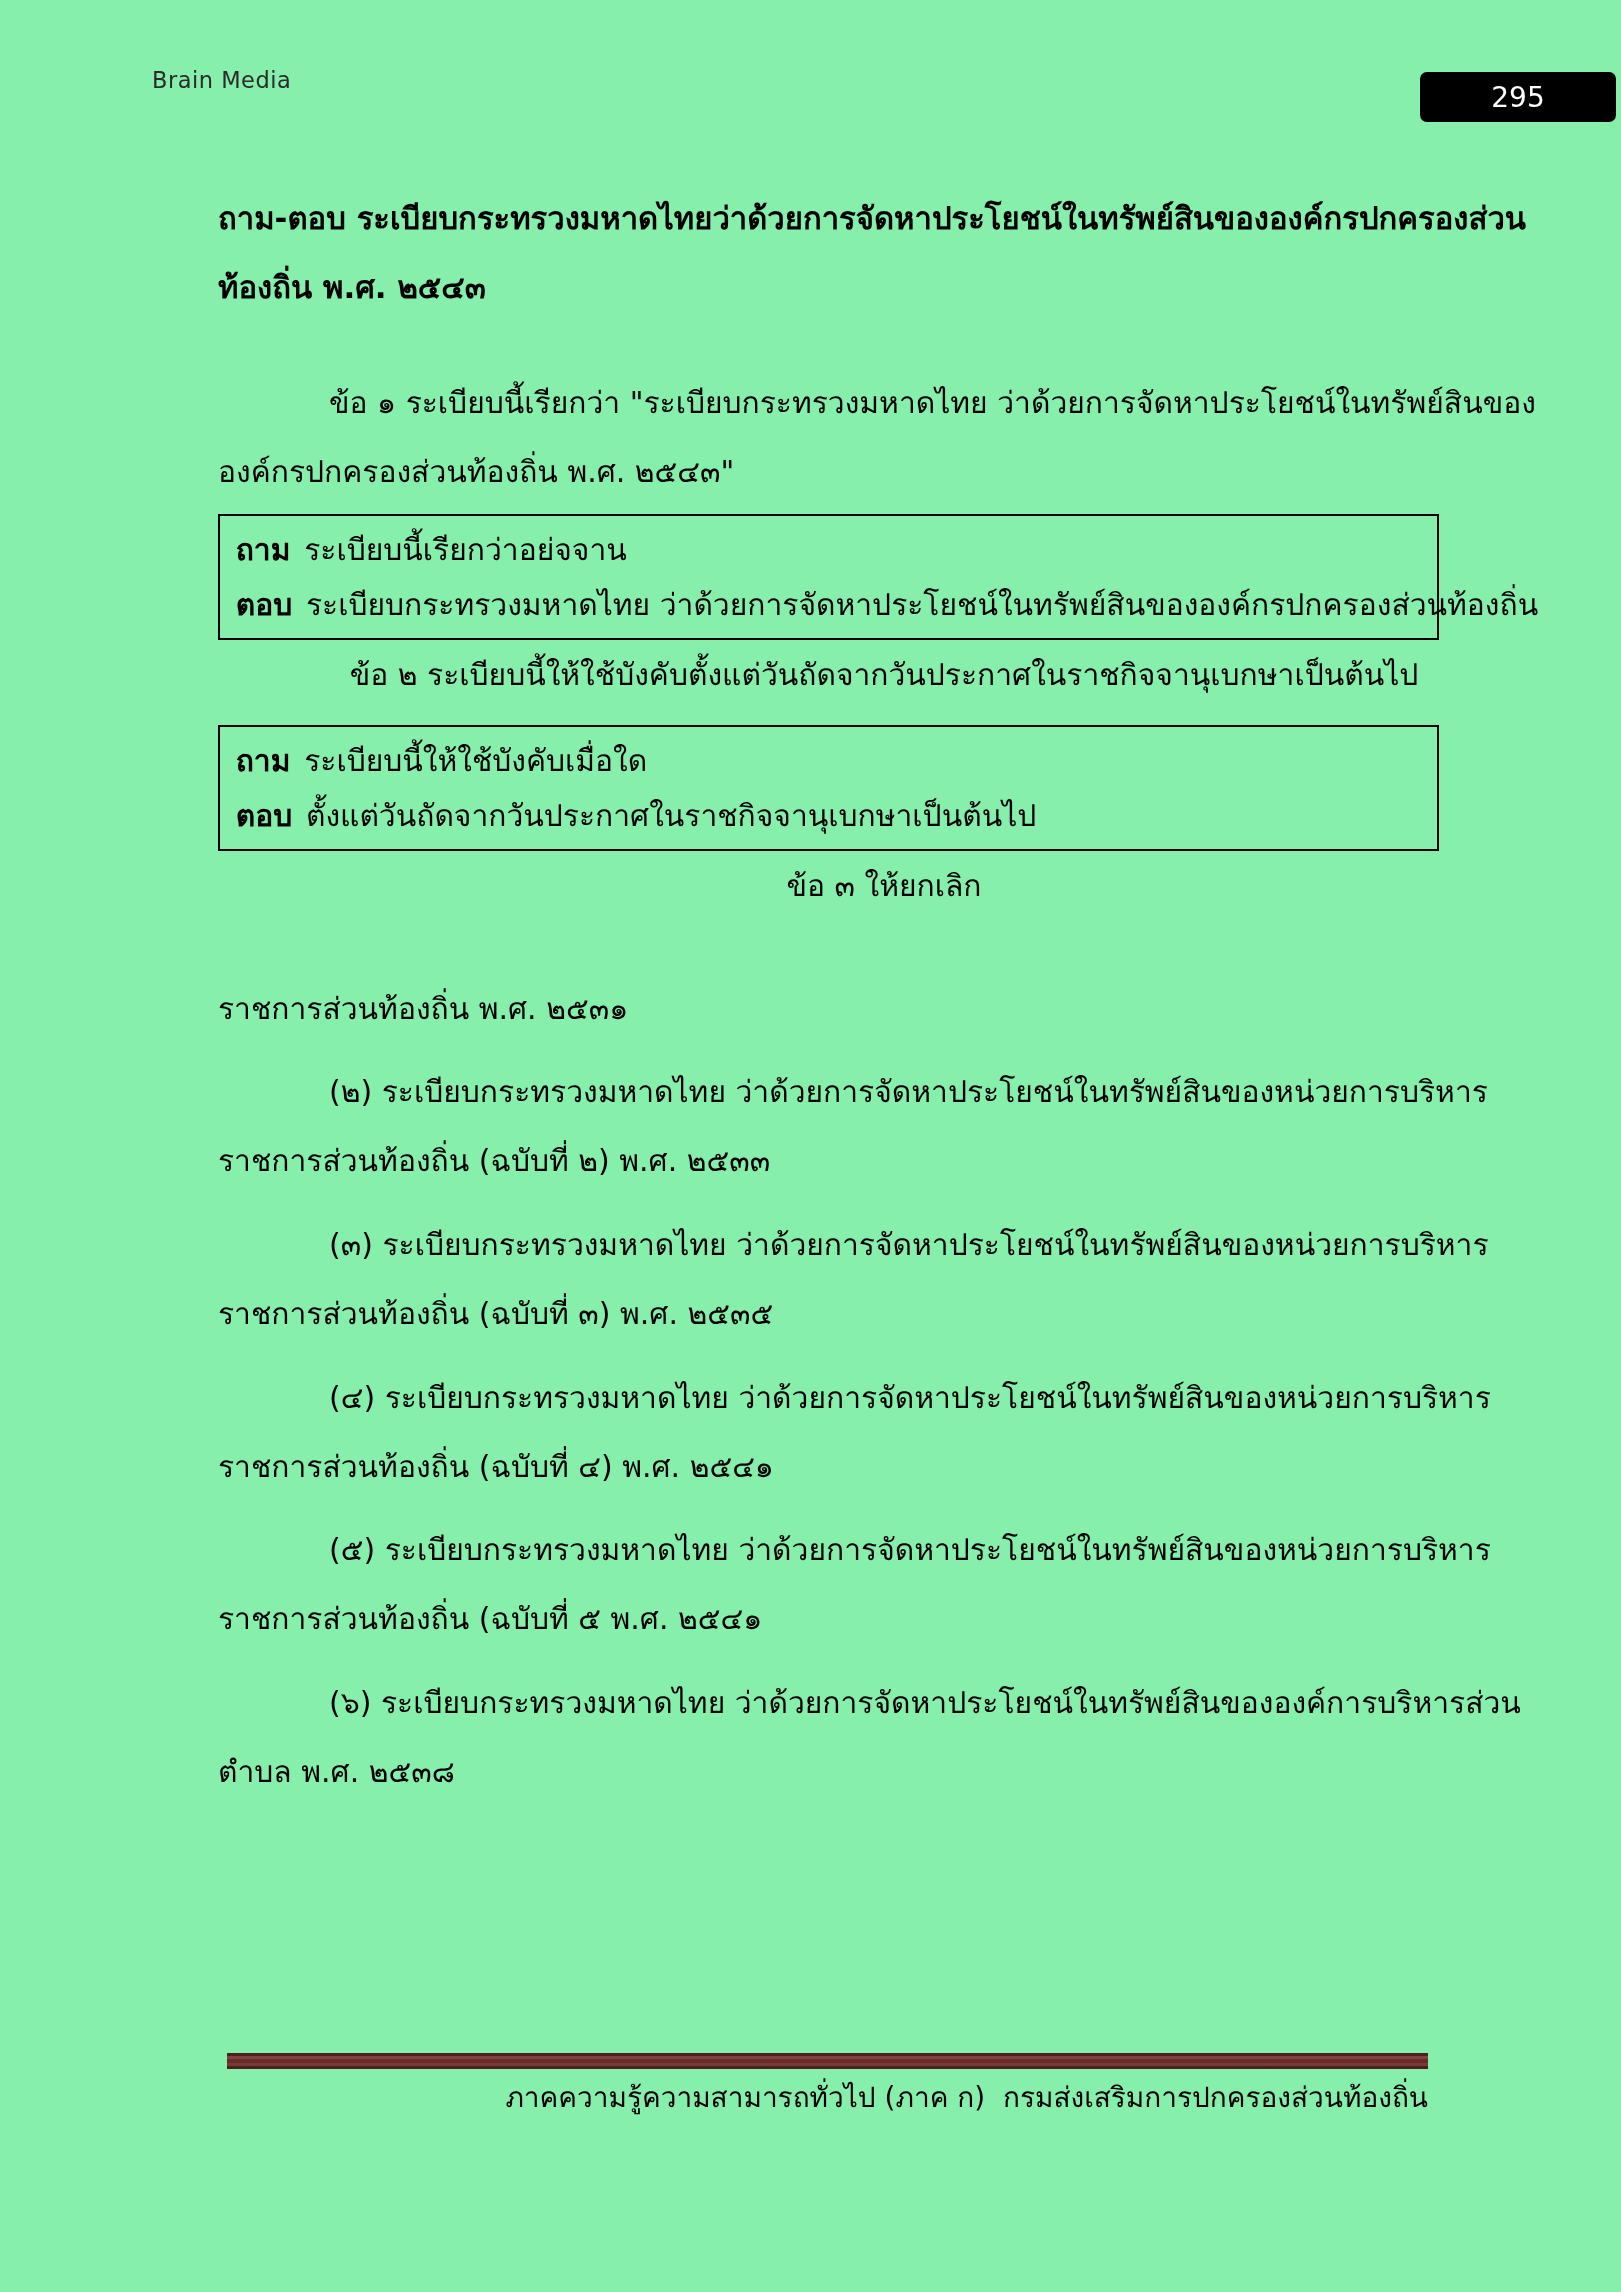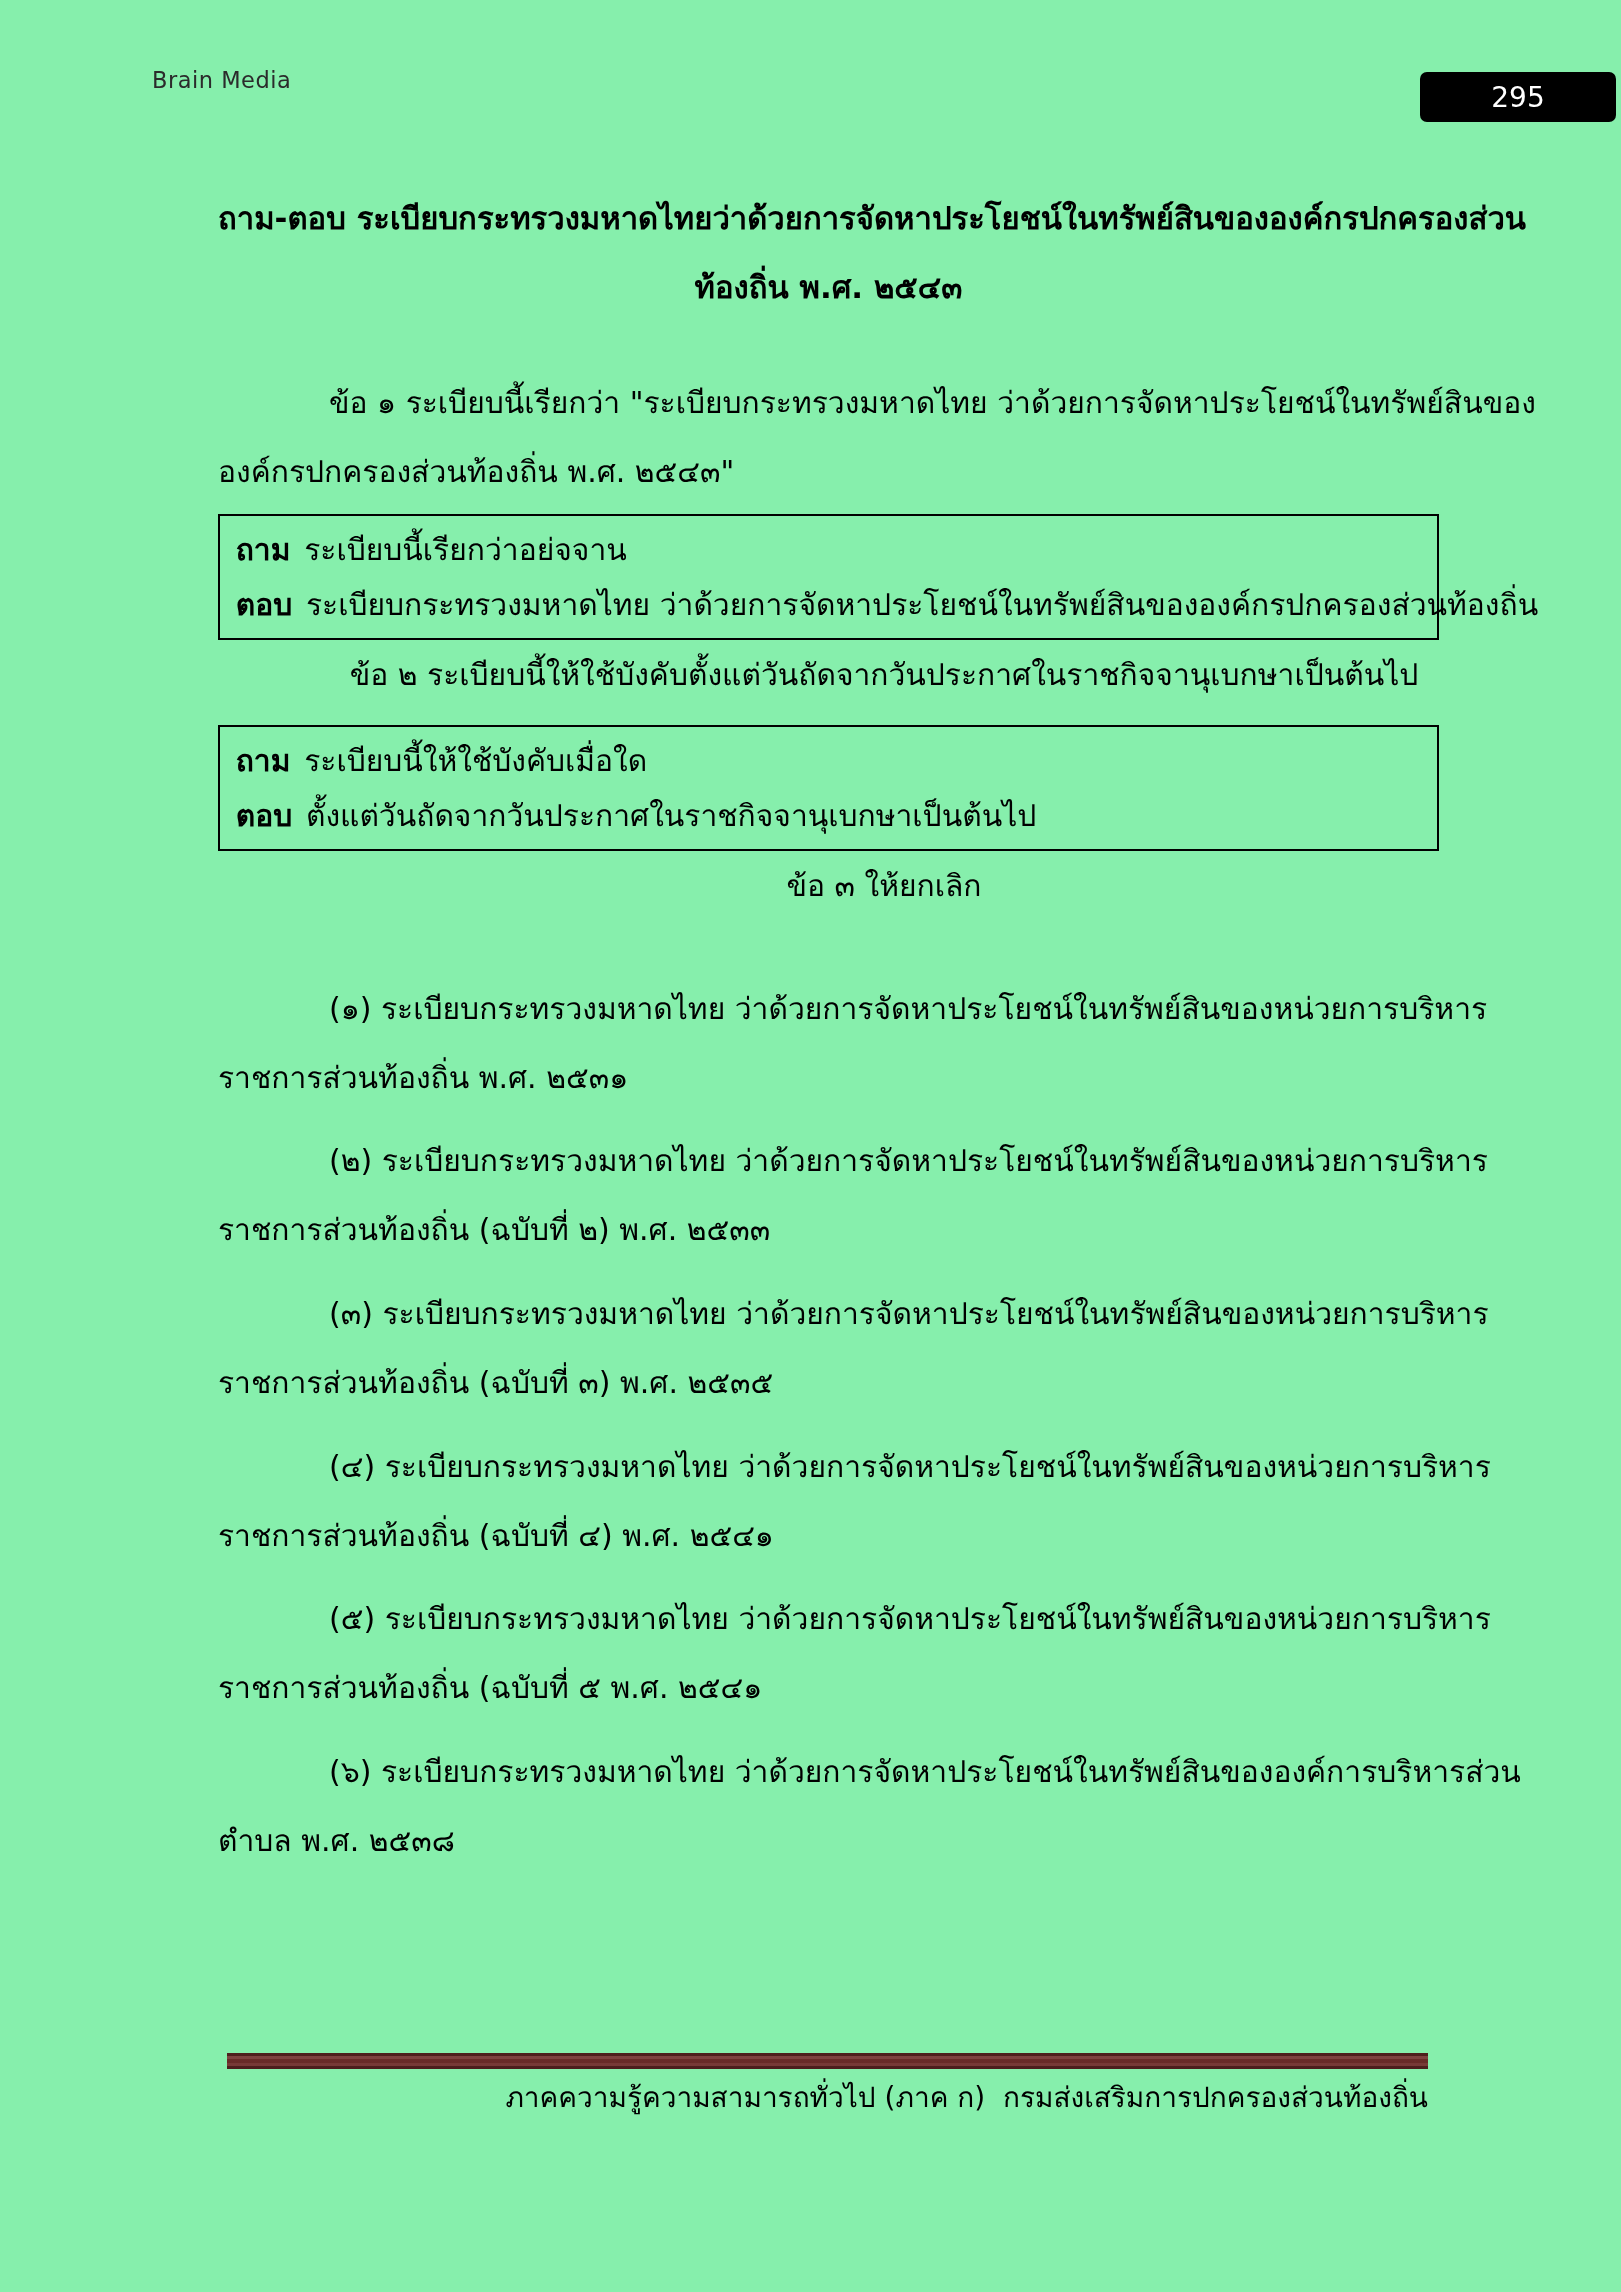--- a/index.html
+++ b/index.html
@@ -36,21 +36,21 @@
     color: #ffffff;
     font-size: 28px;
   }
   .content {
     position: absolute;
     left: 218px;
     top: 184px;
     width: 1221px;
   }
   .title-line {
-    text-align: center;
+    text-align: left;
     font-weight: bold;
     font-size: 31px;
     line-height: 69px;
     white-space: nowrap;
   }
   .line {
     font-size: 30px;
     line-height: 69px;
     white-space: nowrap;
   }
@@ -141,21 +141,20 @@
       <div class="qa-line">
         <span class="qa-label">ตอบ</span><span>ตั้งแต่วันถัดจากวันประกาศในราชกิจจานุเบกษาเป็นต้นไป</span>
       </div>
     </div>
 
     <div class="line indent">ข้อ ๓ ให้ยกเลิก</div>
 
     <div class="spacer-40"></div>
 
     <div class="repeal-item">
-      <div class="line indent">(๑) ระเบียบกระทรวงมหาดไทย ว่าด้วยการจัดหาประโยชน์ในทรัพย์สินของหน่วยการบริหาร</div>
       <div class="line">ราชการส่วนท้องถิ่น พ.ศ. ๒๕๓๑</div>
     </div>
 
     <div class="repeal-item">
       <div class="line indent">(๒) ระเบียบกระทรวงมหาดไทย ว่าด้วยการจัดหาประโยชน์ในทรัพย์สินของหน่วยการบริหาร</div>
       <div class="line">ราชการส่วนท้องถิ่น (ฉบับที่ ๒) พ.ศ. ๒๕๓๓</div>
     </div>
 
     <div class="repeal-item">
       <div class="line indent">(๓) ระเบียบกระทรวงมหาดไทย ว่าด้วยการจัดหาประโยชน์ในทรัพย์สินของหน่วยการบริหาร</div>

